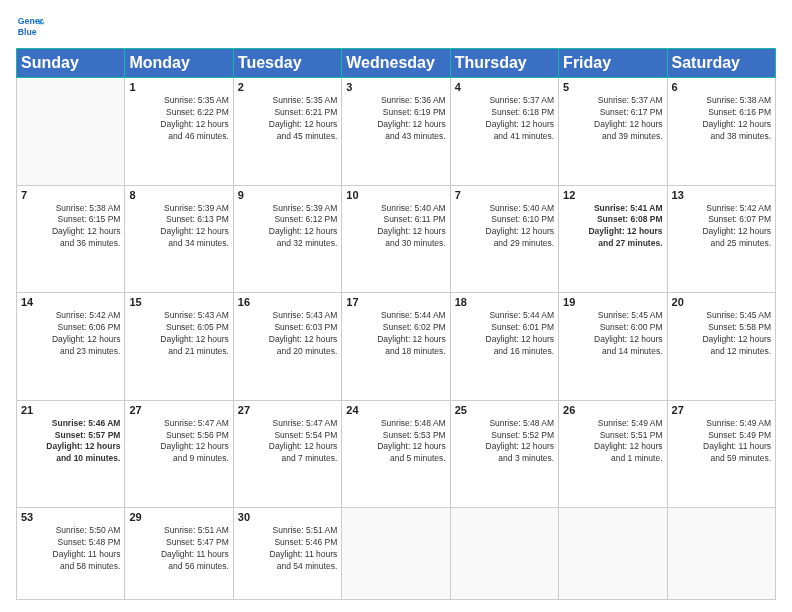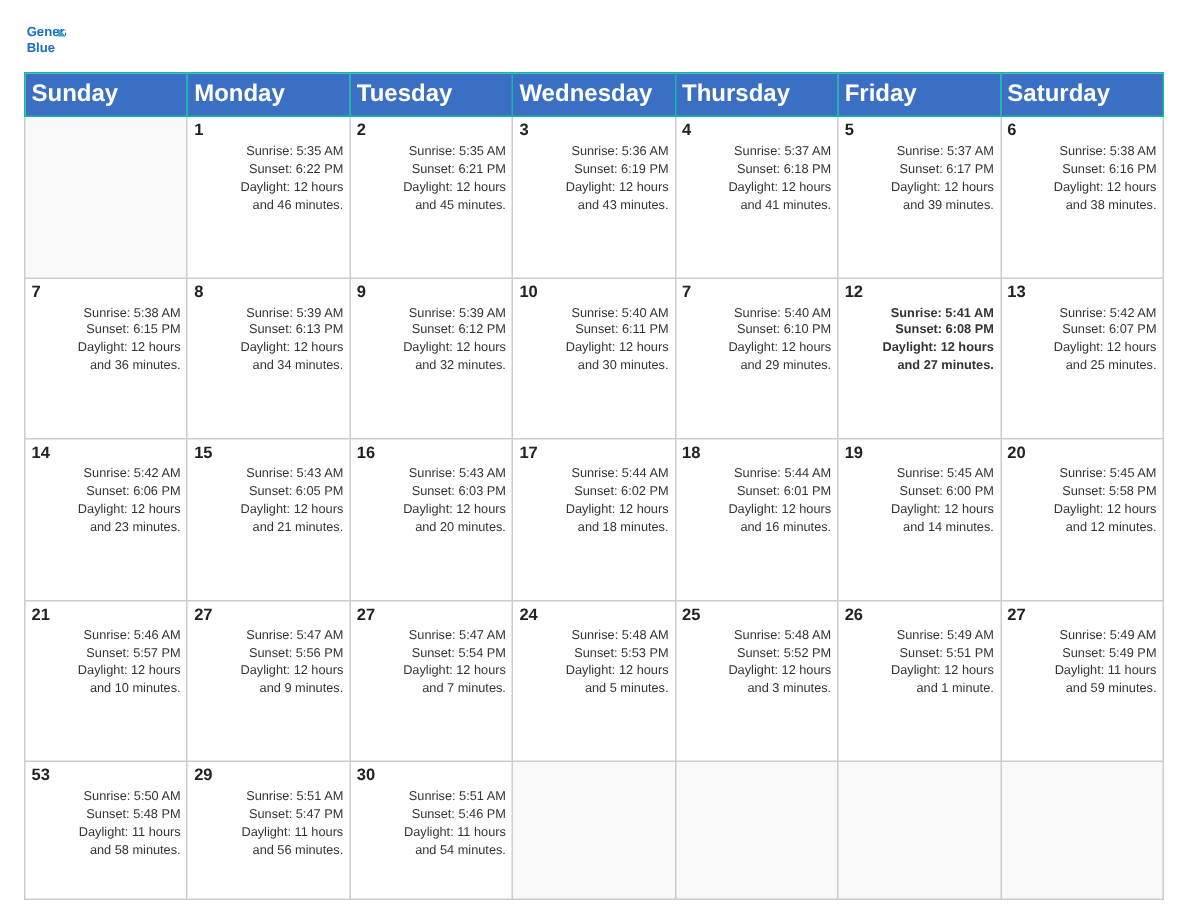--- a/index.html
+++ b/index.html
@@ -272,21 +272,21 @@
             <span class="day-number">20</span>
             <div class="day-info" style="white-space: pre-line;">Sunrise: 5:45 AM
 Sunset: 5:58 PM
 Daylight: 12 hours
 and 12 minutes.</div>
           </td>
         </tr>
         <tr>
           <td>
             <span class="day-number">21</span>
-            <div class="day-info" style="white-space: pre-line;">Sunrise: 5:46 AM
+            <div class="day-info" style="white-space: pre-line; font-weight: bold;">Sunrise: 5:46 AM
 Sunset: 5:57 PM
 Daylight: 12 hours
 and 10 minutes.</div>
           </td>
           <td>
             <span class="day-number">27</span>
             <div class="day-info" style="white-space: pre-line;">Sunrise: 5:47 AM
 Sunset: 5:56 PM
 Daylight: 12 hours
 and 9 minutes.</div>

